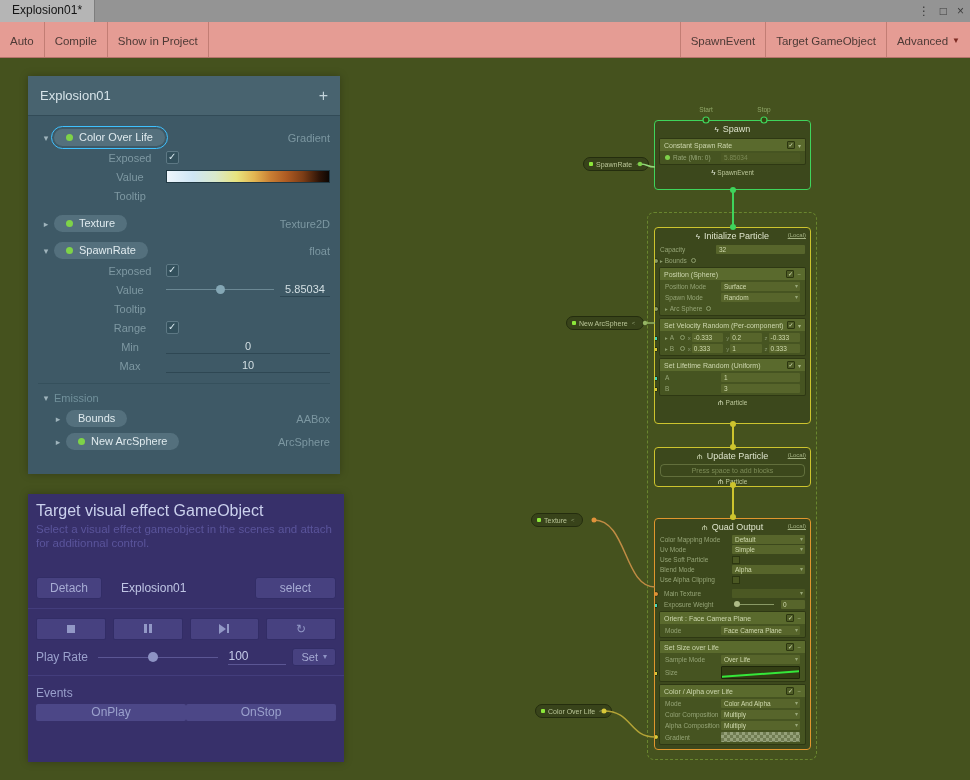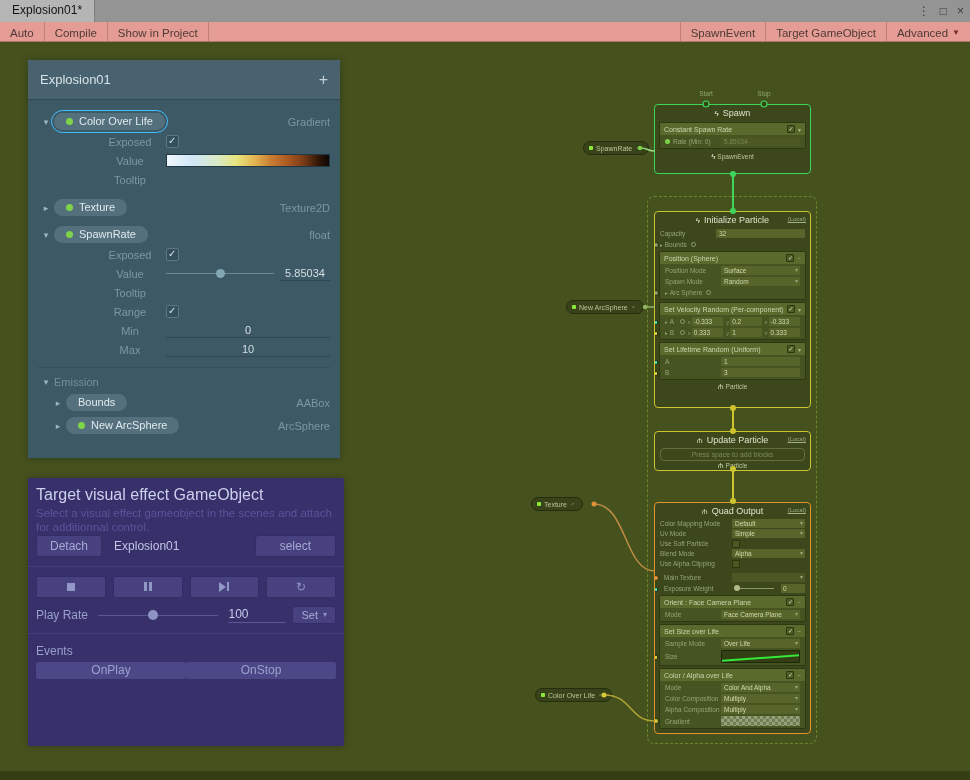--- a/index.html
+++ b/index.html
@@ -4,21 +4,21 @@
 <style>
   * { margin:0; padding:0; box-sizing:border-box; }
   html,body { width:970px; height:780px; overflow:hidden; }
   body { font-family:"Liberation Sans", sans-serif; background:#45521e; }
 
   
   .titlebar { height:22px; background:#949494; display:flex; align-items:stretch; position:relative; }
   .doc-tab { background:#b5b5b5; color:#141414; font-size:12px; padding:3px 12px 2px; border-right:1px solid #7d7d7d; }
   .win-controls { position:absolute; right:6px; top:0; height:22px; display:flex; align-items:center; gap:10px; color:#3c3c3c; font-size:12px; }
   .win-controls span { cursor:default; }
-  .toolbar { height:20px; background:#e59c94; display:flex; align-items:stretch; font-size:11.5px; color:#4e3a36; border-bottom:1px solid #b5736b; }
+  .toolbar { height:36px; background:#e59c94; display:flex; align-items:stretch; font-size:11.5px; color:#4e3a36; border-bottom:1px solid #b5736b; }
   .tb-btn { padding:2px 10px 0; border-right:1px solid #c27d74; display:flex; align-items:center; gap:4px; }
   .tb-spacer { flex:1; }
   .tb-btn.right { border-left:1px solid #c27d74; border-right:none; }
   .tb-arrow { color:#7c2a22; font-size:8px; }
 
   
   .canvas { position:relative; width:970px; height:738px; background:#45521e; overflow:hidden; }
   .canvas::after { content:""; position:absolute; left:0; right:0; bottom:0; height:9px; background:#333f12; }
 
   .edges { position:absolute; left:0; top:0; width:970px; height:738px; z-index:3; pointer-events:none; }
@@ -115,21 +115,21 @@
   .bb-slider .th { position:absolute; left:46%; top:2px; width:9px; height:9px; border-radius:50%; background:#84a7b5; }
   .bb-num { width:50px; flex:none; color:#d3dfe3; border-bottom:1px solid #2e4753; padding:0 1px 1px; }
   .bb-field { flex:1; color:#d3dfe3; border-bottom:1px solid #2e4753; padding:0 2px 1px; }
   .bb-cat { display:flex; align-items:center; margin:10px 0 4px; padding-top:8px; border-top:1px solid #35505c; color:#71909b; }
   .bb-sub-row { display:flex; align-items:center; margin:6px 0 4px; padding-left:12px; }
 
   
   .tp { position:absolute; left:28px; top:436px; width:316px; height:268px; background:#37306a; z-index:5; padding:8px 8px 0; box-shadow:0 0 8px rgba(0,0,0,0.25); }
   .tp-title { font-size:16px; color:#cbd1ed; }
   .tp-sub { font-size:11.5px; color:#5a549b; line-height:1.25; margin-top:2px; }
-  .tp-attach { display:flex; align-items:center; margin-top:0; gap:12px; }
+  .tp-attach { display:flex; align-items:center; margin-top:26px; gap:19px; }
   .tp-btn { background:#474180; border:1px solid #322d66; border-radius:3px; color:#a6abd3; font-size:12px; font-family:inherit; padding:3px 13px; }
   .tp-name { color:#bfc5e4; font-size:12px; flex:1; }
   .tp-select { padding:3px 24px; }
   .tp-div { height:1px; background:#433d7c; margin:9px -8px 0; }
   .tp-controls { display:flex; gap:7px; margin-top:9px; }
   .tp-controls button { flex:1; height:22px; background:#474180; border:1px solid #322d66; border-radius:2px; display:flex; align-items:center; justify-content:center; color:#9298c6; }
   .ic-stop { width:8px; height:8px; background:#9298c6; }
   .ic-pause { display:flex; gap:2px; } .ic-pause i { width:3px; height:9px; background:#9298c6; }
   .ic-step { display:flex; align-items:center; }
   .ic-step .tri { width:0; height:0; border-left:7px solid #9298c6; border-top:5px solid transparent; border-bottom:5px solid transparent; }

